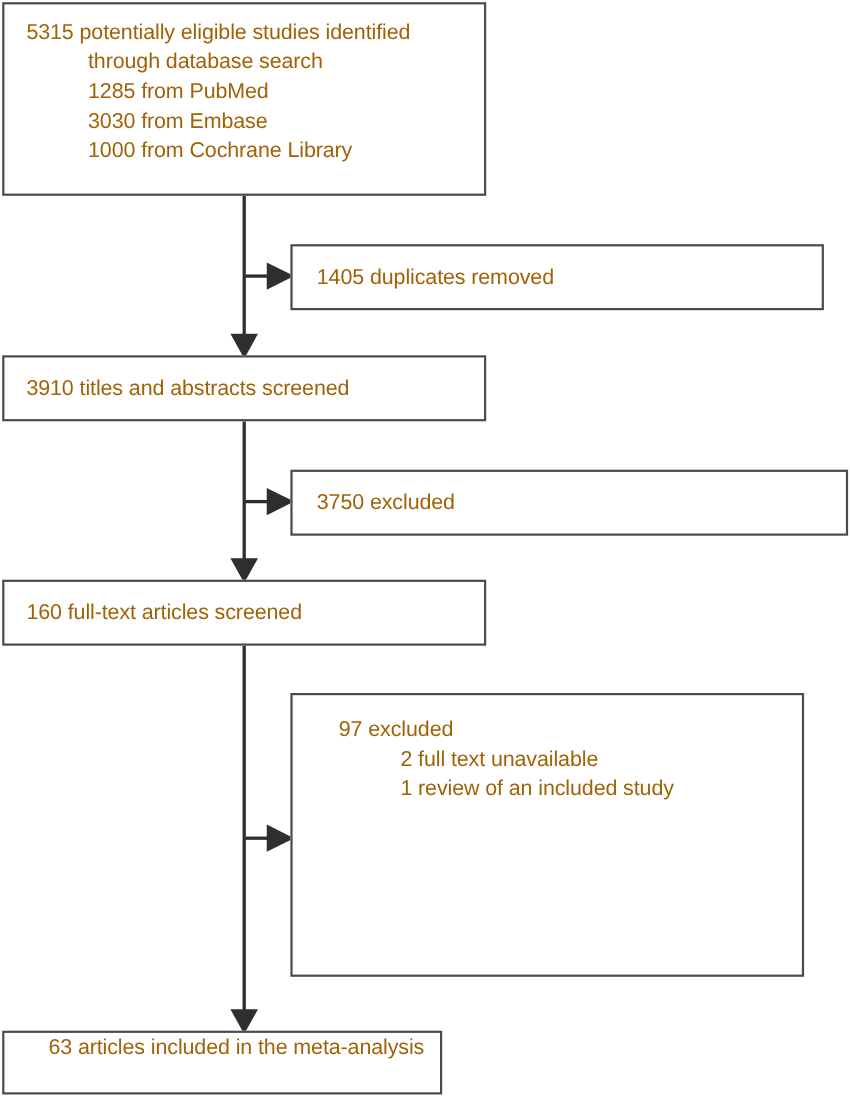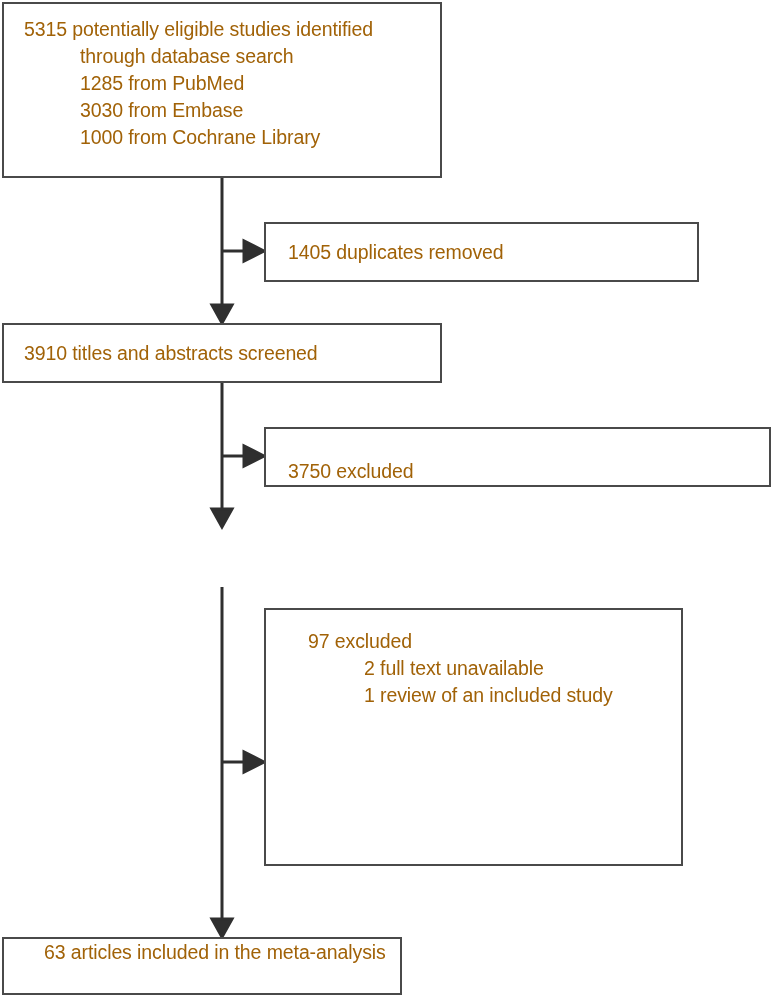--- a/index.html
+++ b/index.html
@@ -57,31 +57,31 @@
     padding: 0 8px 0 20px;
     display: flex; align-items: center;
   }
   #node-included {
     left: 2px; top: 937px; width: 400px; height: 58px;
     padding: 0 8px 0 40px;
     display: flex; align-items: flex-start;
   }
   
   #node-duplicates {
-    left: 264px; top: 222px; width: 435px; height: 60px;
+    left: 264px; top: 222px; width: 485px; height: 60px;
     padding: 0 8px 0 22px;
     display: flex; align-items: center;
   }
   #node-excluded-titles {
     left: 264px; top: 427px; width: 507px; height: 60px;
     padding: 0 8px 0 22px;
-    display: flex; align-items: flex-end;
+    display: flex; align-items: center;
   }
   #node-excluded-fulltext {
-    left: 264px; top: 608px; width: 419px; height: 258px;
+    left: 264px; top: 630px; width: 467px; height: 258px;
     padding: 18px 8px 0 42px;
   }
   #node-excluded-fulltext .lvl0 {
     display: block;
   }
   #node-excluded-fulltext .lvl1 {
     display: block;
     padding-left: 92px;
     text-indent: -36px;
   }
@@ -126,20 +126,23 @@
   </div>
 
   <div class="node" id="node-screened-titles">
     <span class="txt">3910 titles and abstracts screened</span>
   </div>
 
   <div class="node" id="node-excluded-titles">
     <span class="txt">3750 excluded</span>
   </div>
 
+  <div class="node" id="node-screened-fulltext">
+    <span class="txt">160 full-text articles screened</span>
+  </div>
 
   <div class="node" id="node-excluded-fulltext">
     <span class="lvl0">97 excluded</span>
     <span class="lvl1">2 full text unavailable</span>
     <span class="lvl1">1 review of an included study</span>
   </div>
 
   <div class="node" id="node-included">
     <span class="txt">63 articles included in the meta-analysis</span>
   </div>

